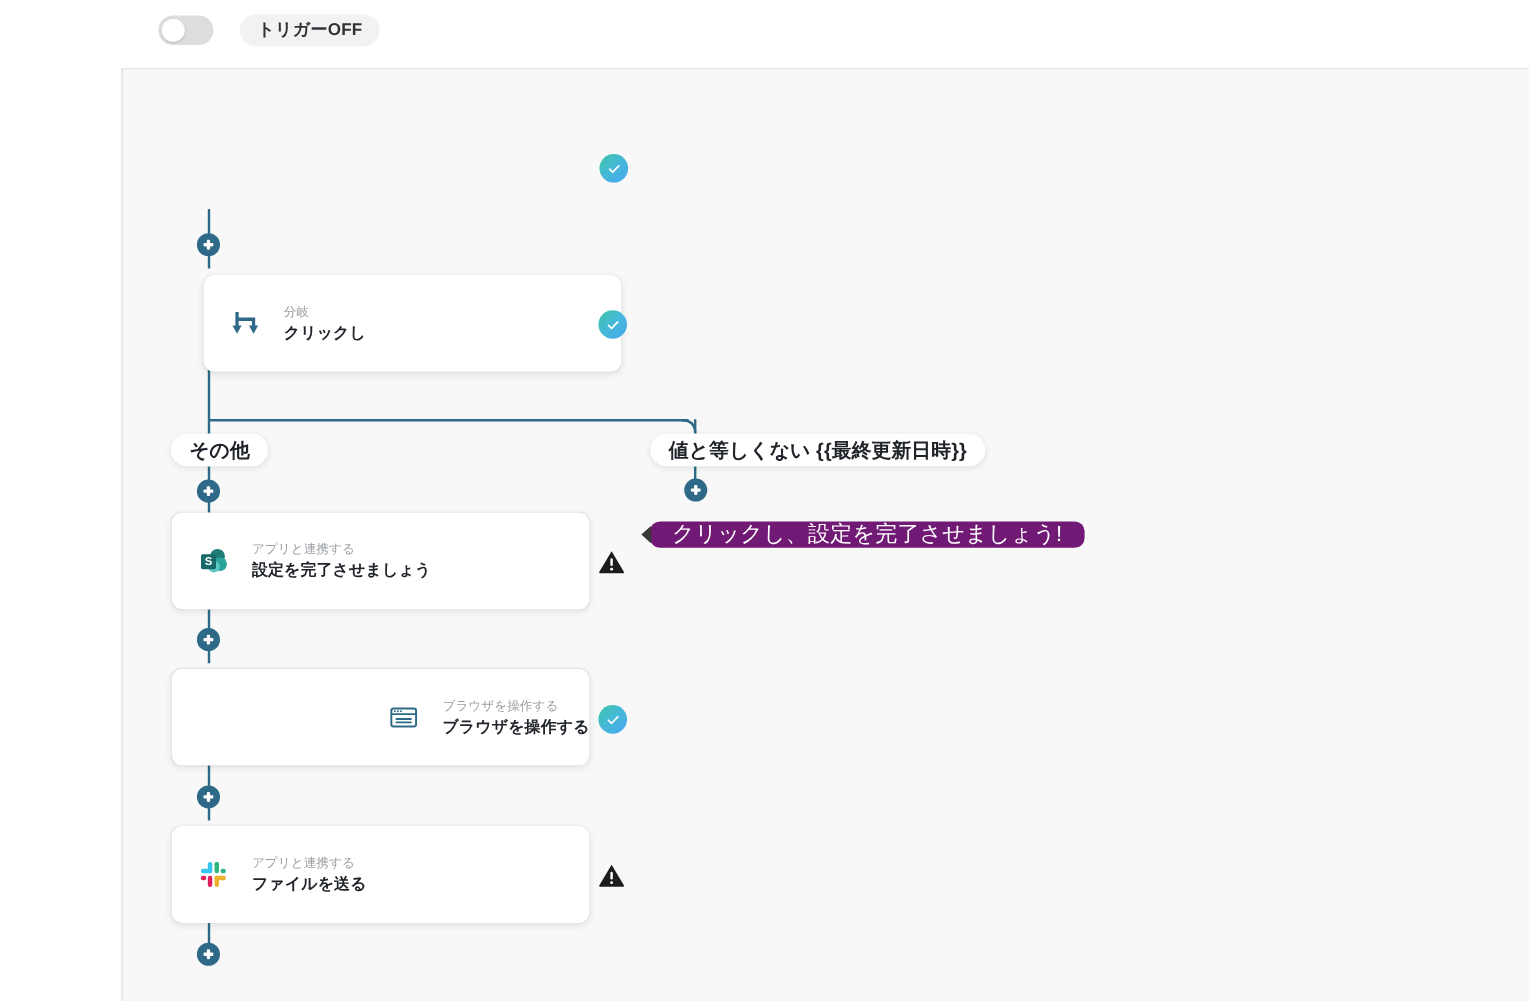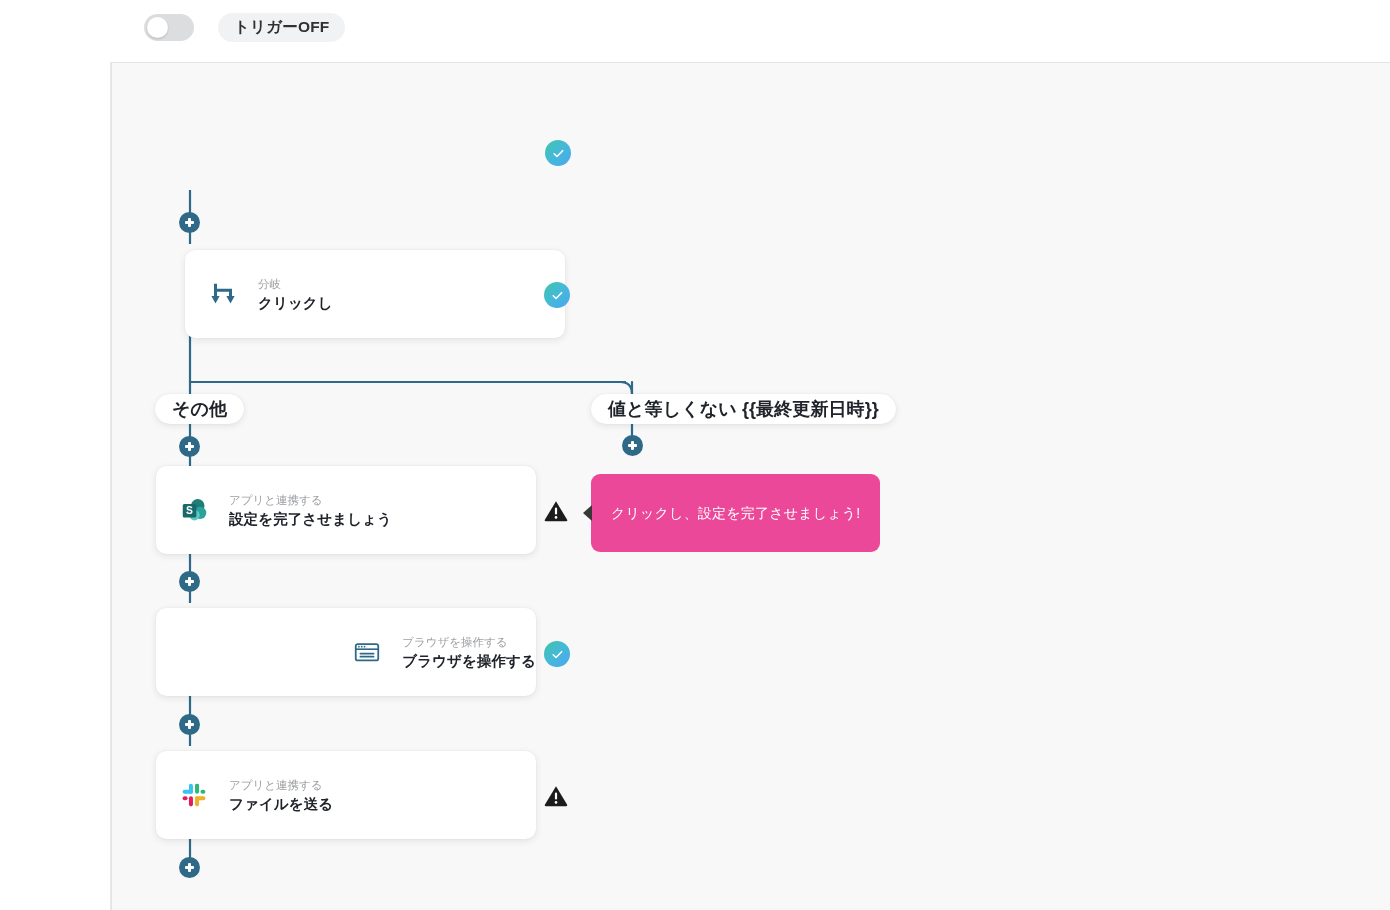--- a/index.html
+++ b/index.html
@@ -209,25 +209,25 @@
     white-space: nowrap;
     box-shadow: 0 2px 6px rgba(32,40,48,.10), 0 0 1px rgba(32,40,48,.10);
     letter-spacing: .1px;
     z-index: 3;
     cursor: pointer;
   }
 
   
   .tooltip {
     position: absolute;
-    background: #ec4899;
+    background: #701a75;
     border-radius: 9px;
-    padding: 28px 20px;
+    padding: 1px 20px;
     color: #ffffff;
-    font-size: 14px;
+    font-size: 20px;
     line-height: 22px;
     white-space: nowrap;
     letter-spacing: .2px;
     z-index: 6;
   }
   .tooltip .arrow {
     position: absolute;
     left: -8px;
     top: 50%;
     margin-top: -8px;

